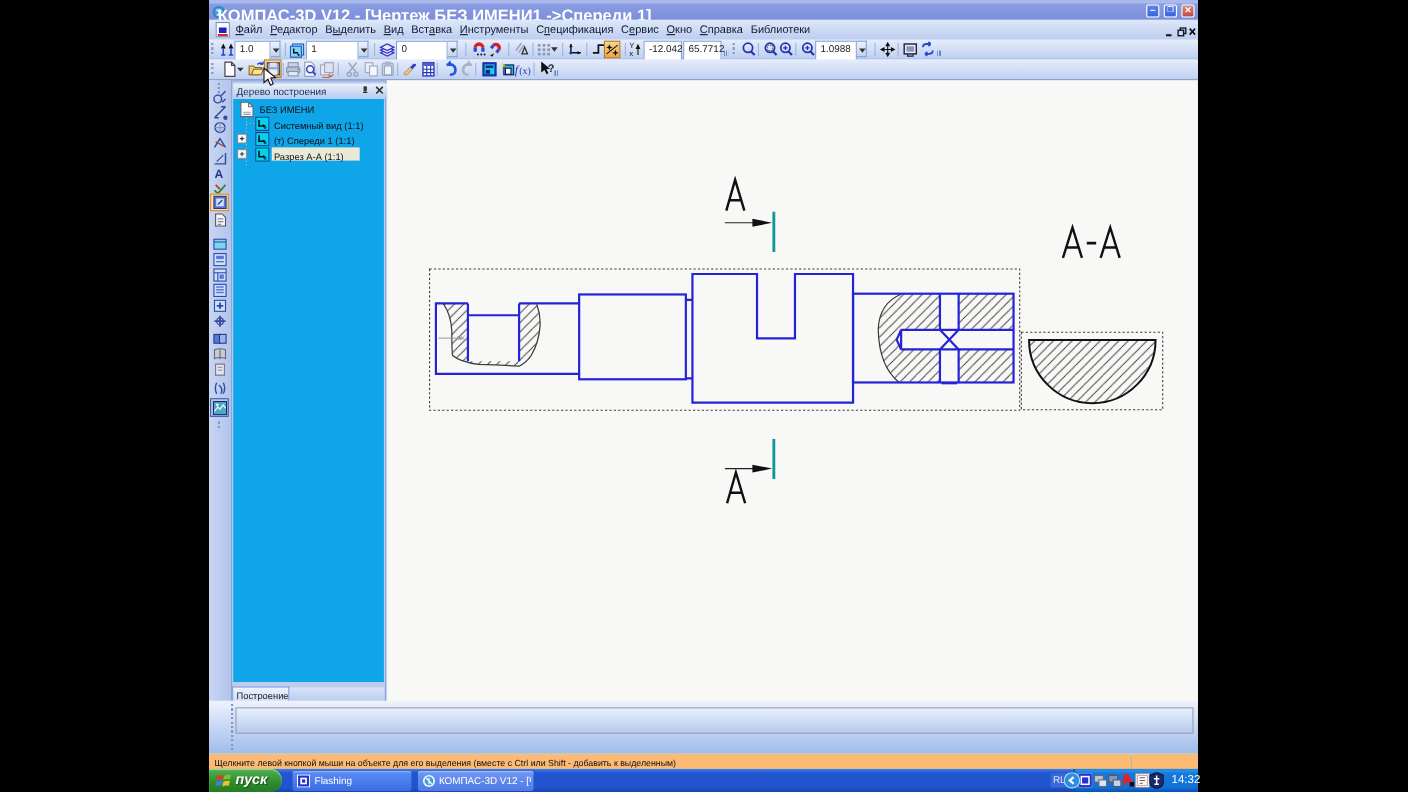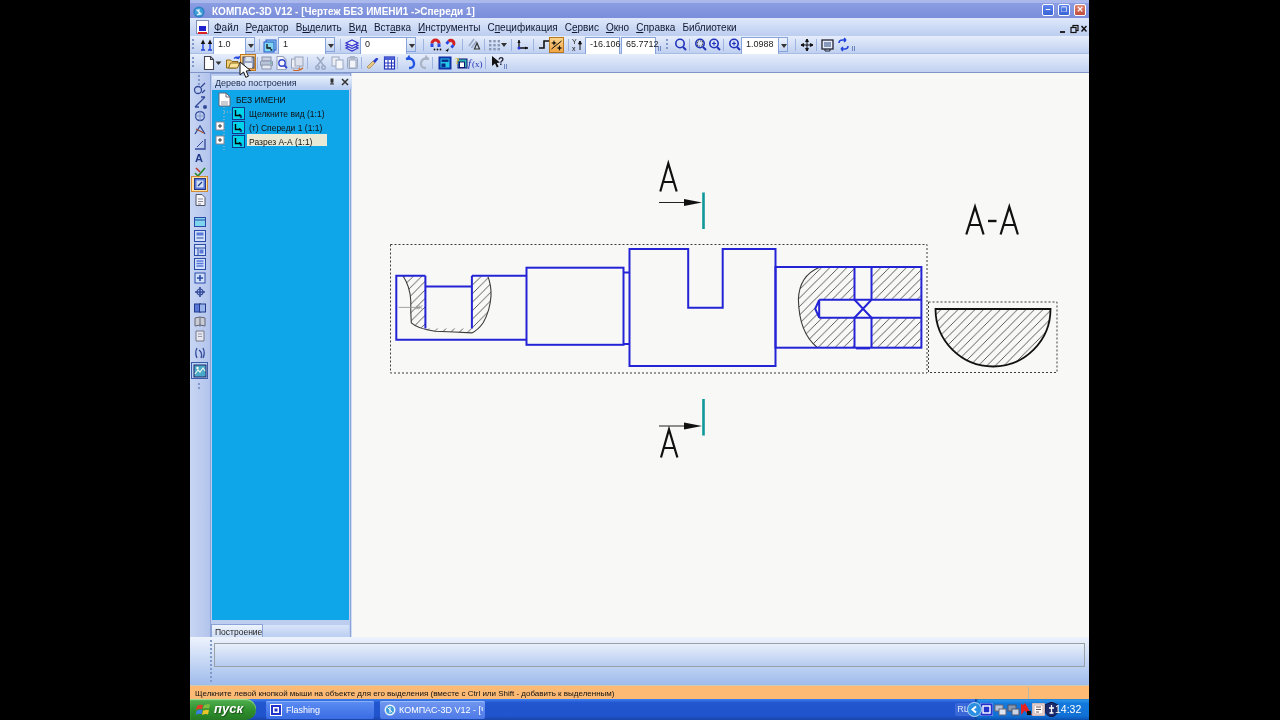--- a/index.html
+++ b/index.html
@@ -21,21 +21,21 @@
 
   <div class="abs" style="left:0;top:0;width:899px;height:3px;background:#aab8ec;"></div>
   <div class="abs" style="left:0;top:3px;width:899px;height:15px;background:linear-gradient(#8b9de2,#7a8eda);">
     <div class="abs" style="left:3px;top:1px;width:12px;height:12px;">
       <svg width="12" height="12">
           <circle cx="6" cy="6" r="5.6" fill="#2f7fc4"></circle>
           <circle cx="6" cy="6" r="4.2" fill="#3f9fd8"></circle>
           <path d="M3.5 3.5 L8.5 8.5 M6 3 L6 9 M4 9 L8 7" stroke="#e8f4fb" stroke-width="1.1" fill="none"></path>
         </svg>
     </div>
-    <div class="abs" style="left:22px;top:3px;font-size:10px;font-weight:bold;color:#fff;letter-spacing:0;">КОМПАС-3D V12 - [Чертеж БЕЗ ИМЕНИ1 -&gt;Спереди 1]</div>
+    <div class="abs" style="left:8px;top:3px;font-size:15px;font-weight:bold;color:#fff;letter-spacing:0;">КОМПАС-3D V12 - [Чертеж БЕЗ ИМЕНИ1 -&gt;Спереди 1]</div>
 
     <div class="abs" style="left:852px;top:1px;width:12px;height:12px;border-radius:2px;background:linear-gradient(#5e86ea,#3a63d8);border:1px solid #fff;color:#fff;font-size:9px;font-weight:bold;text-align:center;line-height:8px;">–</div>
     <div class="abs" style="left:868px;top:1px;width:12px;height:12px;border-radius:2px;background:linear-gradient(#5e86ea,#3a63d8);border:1px solid #fff;color:#fff;font-size:7px;text-align:center;line-height:10px;">❐</div>
     <div class="abs" style="left:884px;top:1px;width:12px;height:12px;border-radius:2px;background:linear-gradient(#e08a7a,#c04a3a);border:1px solid #fff;color:#fff;font-size:8px;font-weight:bold;text-align:center;line-height:10px;">✕</div>
   </div>
 
   <div class="abs" style="left:0;top:18px;width:899px;height:18px;background:linear-gradient(#dee8fa,#bdcdf0);">
     <div class="abs" style="left:6px;top:2px;width:13px;height:14px;background:#fff;border:1px solid #7d8fb8;">
       <svg width="11" height="12">
           <rect x="2" y="3" width="7" height="5" fill="#2222cc"></rect>
@@ -136,21 +136,21 @@
           <path d="M4 2 l0.8 2.2 L7 5 l-2.2 0.8 L4 8 l-0.8-2.2 L1 5 l2.2-0.8 Z" fill="#111"></path>
           <path d="M9.5 7 l0.8 2.2 L12.5 10 l-2.2 0.8 L9.5 13 l-0.8-2.2 L6.5 10 l2.2-0.8 Z" fill="#111"></path>
         </svg>
     </div>
     <div class="sep2" style="left:378px;"></div>
     <svg class="abs tbtn" style="left:381px;">
         <text x="1" y="7" font-size="7" fill="#111" font-family="Liberation Sans">Y</text>
         <text x="1" y="14" font-size="7" fill="#111" font-family="Liberation Sans">x</text>
         <path d="M9 13 V4 M9 4 L7.6 7 L10.4 7 Z" stroke="#111" fill="#111" stroke-width="1"></path>
       </svg>
-    <div class="combo" style="left:395px;width:35px;">-16.106</div>
+    <div class="combo" style="left:395px;width:35px;">-12.042</div>
     <div class="combo" style="left:431px;width:35px;">65.7712</div>
     <div class="abs" style="left:468px;top:10px;width:4px;height:5px;background:repeating-linear-gradient(90deg,#6e86c0 0 1px, transparent 1px 2px);"></div>
     <div class="abs" style="left:476px;top:3px;width:2px;height:12px;background:repeating-linear-gradient(#8099c8 0 2px, transparent 2px 4px);"></div>
     <svg class="abs tbtn" style="left:483px;">
         <circle cx="7" cy="6.5" r="4.2" fill="none" stroke="#2233bb" stroke-width="1.6"></circle>
         <path d="M10 10 L13 13" stroke="#2233bb" stroke-width="2"></path>
       </svg>
     <div class="sep2" style="left:499px;"></div>
     <svg class="abs tbtn" style="left:503px;">
         <circle cx="7" cy="6.5" r="4.2" fill="none" stroke="#2233bb" stroke-width="1.6"></circle>
@@ -407,21 +407,21 @@
         </svg>
         <div class="abs" style="left:24px;top:5px;font-size:8.5px;color:#111;">БЕЗ ИМЕНИ</div>
         <div class="abs" style="left:20px;top:16px;">
           <svg width="13" height="13">
               <rect x="0.5" y="0.5" width="12" height="12" fill="#00d4ea" stroke="#123a8c"></rect>
               <path d="M3.5 3 v5.5 h5.5" stroke="#000" stroke-width="1.4" fill="none"></path>
               <path d="M9.8 8.8 l-3 -2 l1 3 z" fill="#000"></path>
               <circle cx="9" cy="10" r="1.2" fill="#123a8c"></circle>
             </svg>
         </div>
-        <div class="abs" style="left:37px;top:19px;font-size:8.5px;color:#111;">Щелкните вид (1:1)</div>
+        <div class="abs" style="left:37px;top:19px;font-size:8.5px;color:#111;">Системный вид (1:1)</div>
         <div class="abs" style="left:20px;top:30px;">
           <svg width="13" height="13">
               <rect x="0.5" y="0.5" width="12" height="12" fill="#00d4ea" stroke="#123a8c"></rect>
               <path d="M3.5 3 v5.5 h5.5" stroke="#000" stroke-width="1.4" fill="none"></path>
               <path d="M9.8 8.8 l-3 -2 l1 3 z" fill="#000"></path>
               <circle cx="9" cy="10" r="1.2" fill="#123a8c"></circle>
             </svg>
         </div>
         <div class="abs" style="left:37px;top:33px;font-size:8.5px;color:#111;">(т) Спереди 1 (1:1)</div>
         <div class="abs" style="left:20px;top:44px;">
@@ -562,20 +562,20 @@
         </svg>
       <svg class="abs" style="left:57px;top:4px;" width="13" height="13">
           <rect width="13" height="13" fill="#f0e8ea" stroke="#a88"></rect>
           <rect x="2" y="2" width="9" height="9" fill="#fff" stroke="#caa"></rect>
           <path d="M4 4 h5 M4 6.5 h5 M4 9 h3" stroke="#755" stroke-width="1"></path>
         </svg>
       <svg class="abs" style="left:70px;top:3px;" width="13" height="15">
           <path d="M6.5 0 L13 3 V8 Q13 13 6.5 15 Q0 13 0 8 V3 Z" fill="#1a2a6a" stroke="#0a1440"></path>
           <path d="M6.5 3 V11 M4 6 h5 M4.5 11 h4" stroke="#fff" stroke-width="1.3"></path>
         </svg>
-      <div class="abs" style="left:80px;top:4px;font-size:10.5px;color:#fff;">14:32</div>
+      <div class="abs" style="left:90px;top:4px;font-size:10.5px;color:#fff;">14:32</div>
     </div>
     <svg class="abs" style="left:777px;top:3px;z-index:5;" width="15" height="15">
         <circle cx="7.5" cy="7.5" r="7" fill="#2a8fe0" stroke="#bcd8f4" stroke-width="1"></circle>
         <path d="M9 4.5 L5.5 7.5 L9 10.5" stroke="#fff" stroke-width="2" fill="none"></path>
       </svg>
   </div>
 </div>
 
 </body></html>

